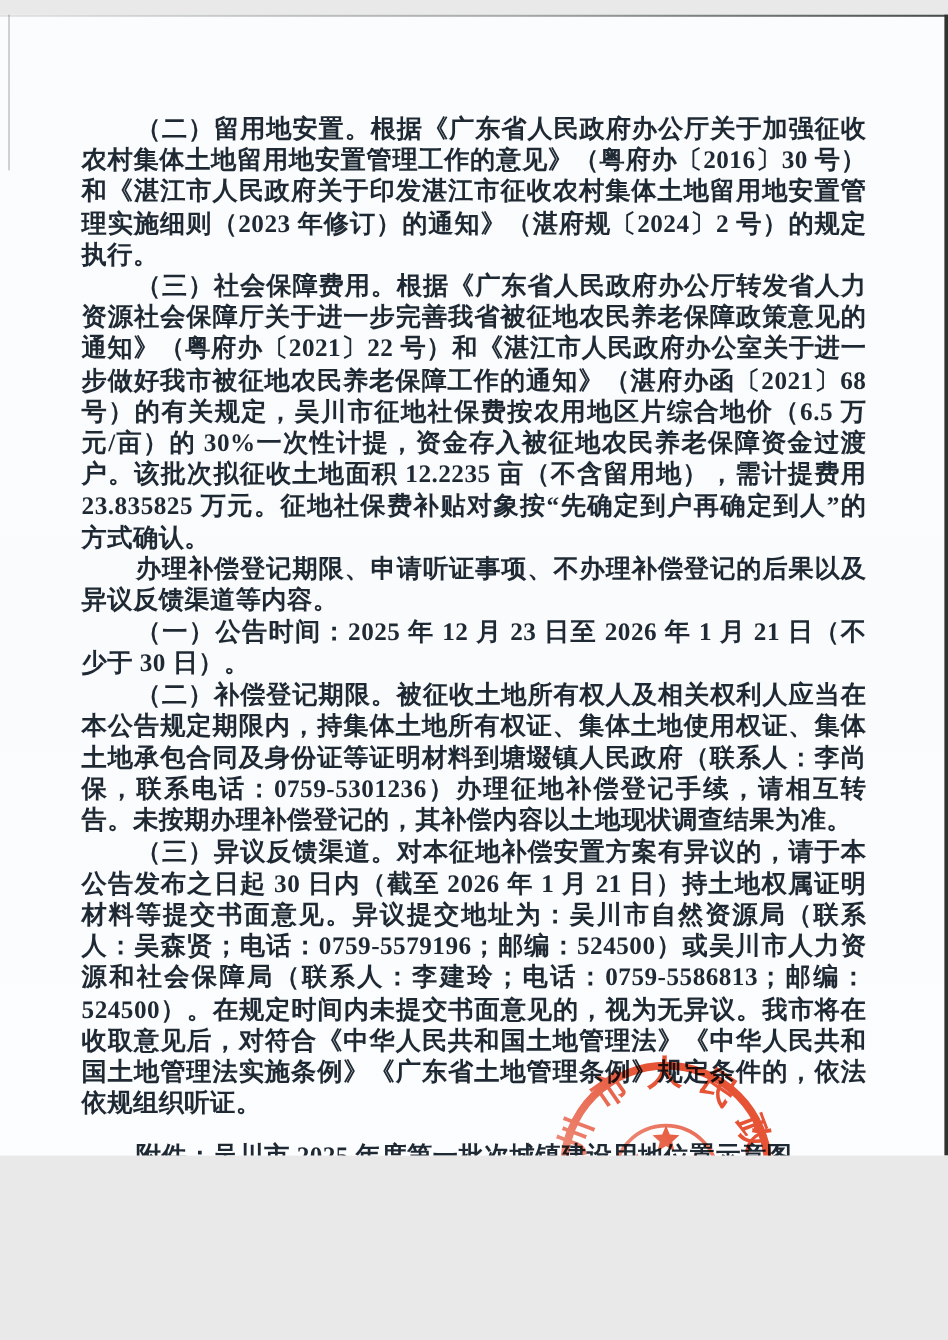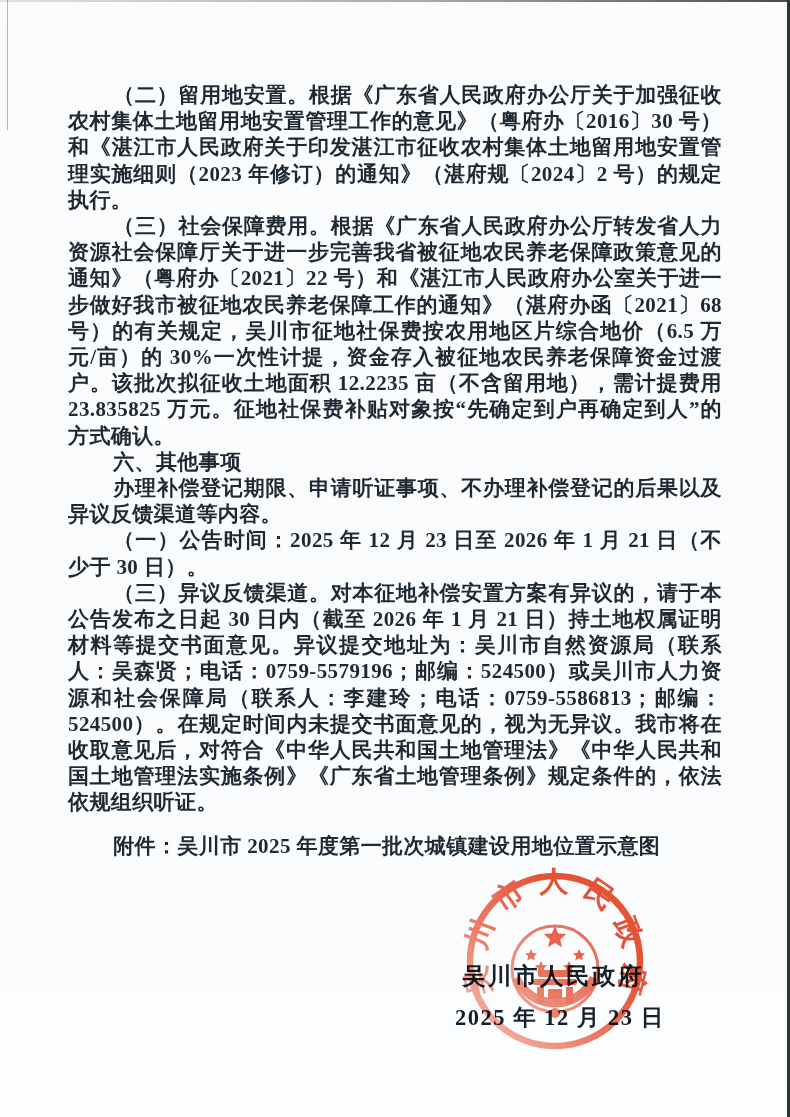--- a/index.html
+++ b/index.html
@@ -2,22 +2,22 @@
 <html><head>
 <meta charset="utf-8">
 <style>
   html,body{margin:0;padding:0;}
   body{
     font-family:"Liberation Serif","DejaVu Serif",serif;
     background:#e9e9e9;
   }
   .page{
     position:relative;
-    width:790px;height:1117px;
-    margin:0 auto;
+    width:790px;height:951px;
+    margin:12px auto;
     background:linear-gradient(180deg,#fbfcfe 0%,#fafbfd 60%,#fcfdff 100%);
     overflow:hidden;
     text-decoration:underline;
   }
   
   .scan-edge-top{
     position:absolute;top:0;left:0;width:100%;height:2px;
     background:linear-gradient(to right,rgba(70,75,70,0.15) 0%,rgba(60,66,60,0.45) 55%,rgba(40,46,42,0.85) 100%);
   }
   .scan-edge-right{
@@ -71,23 +71,23 @@
 
 <div class="page">
 
   <div class="scan-edge-top"></div>
   <div class="scan-edge-right"></div>
   <div class="scan-edge-left"></div>
 
   <div class="content">
     <p>（二）留用地安置。根据《广东省人民政府办公厅关于加强征收农村集体土地留用地安置管理工作的意见》（粤府办〔2016〕30 号）和《湛江市人民政府关于印发湛江市征收农村集体土地留用地安置管理实施细则（2023 年修订）的通知》（湛府规〔2024〕2 号）的规定执行。</p>
     <p>（三）社会保障费用。根据《广东省人民政府办公厅转发省人力资源社会保障厅关于进一步完善我省被征地农民养老保障政策意见的通知》（粤府办〔2021〕22 号）和《湛江市人民政府办公室关于进一步做好我市被征地农民养老保障工作的通知》（湛府办函〔2021〕68 号）的有关规定，吴川市征地社保费按农用地区片综合地价（6.5 万元/亩）的 30%一次性计提，资金存入被征地农民养老保障资金过渡户。该批次拟征收土地面积 12.2235 亩（不含留用地），需计提费用 23.835825 万元。征地社保费补贴对象按“先确定到户再确定到人”的方式确认。</p>
-    <p class="heading">六、其他事项</p>
     <p>办理补偿登记期限、申请听证事项、不办理补偿登记的后果以及异议反馈渠道等内容。</p>
     <p>（一）公告时间：2025 年 12 月 23 日至 2026 年 1 月 21 日（不少于 30 日）。</p>
+    <p>（二）补偿登记期限。被征收土地所有权人及相关权利人应当在本公告规定期限内，持集体土地所有权证、集体土地使用权证、集体土地承包合同及身份证等证明材料到塘㙍镇人民政府（联系人：李尚保，联系电话：0759-5301236）办理征地补偿登记手续，请相互转告。未按期办理补偿登记的，其补偿内容以土地现状调查结果为准。</p>
     <p>（三）异议反馈渠道。对本征地补偿安置方案有异议的，请于本公告发布之日起 30 日内（截至 2026 年 1 月 21 日）持土地权属证明材料等提交书面意见。异议提交地址为：吴川市自然资源局（联系人：吴森贤；电话：0759-5579196；邮编：524500）或吴川市人力资源和社会保障局（联系人：李建玲；电话：0759-5586813；邮编：524500）。在规定时间内未提交书面意见的，视为无异议。我市将在收取意见后，对符合《中华人民共和国土地管理法》《中华人民共和国土地管理法实施条例》《广东省土地管理条例》规定条件的，依法依规组织听证。</p>
     <p class="attachment">附件：吴川市 2025 年度第一批次城镇建设用地位置示意图</p>
   </div>
 
   <div class="seal-wrap">
     <div class="signature">吴川市人民政府</div>
     <div class="doc-date">2025 年 12 月 23 日</div>
 
     <svg class="seal-svg" viewBox="0 0 190 190" aria-hidden="true">
       <defs>

